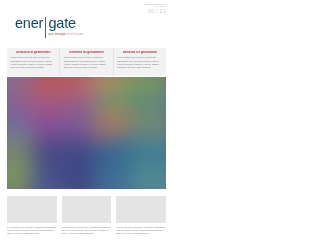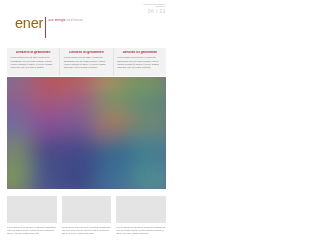--- a/index.html
+++ b/index.html
@@ -52,21 +52,21 @@
 
   .logo {
     position: absolute;
     left: 15px; top: 16px;
     display: flex;
     align-items: flex-start;
   }
   .logo-ener, .logo-gate {
     font-size: 14.5px;
     font-weight: 400;
-    color: #a16207;
+    color: #0c4a6e;
     letter-spacing: -0.2px;
     line-height: 1;
   }
   .logo-bar {
     width: 0.9px;
     height: 21px;
     background: #b03a4a;
     margin: 0 2.2px;
     margin-top: 0.5px;
   }
@@ -159,20 +159,21 @@
     <div class="issue-block">
       <div class="issue-kicker">energate messenger+</div>
       <div class="issue-sub">gas aktuell</div>
       <div class="issue-number">06 / 21</div>
     </div>
 
     <div class="logo">
       <span class="logo-ener">ener</span>
       <span class="logo-bar"></span>
       <span class="logo-right">
+        <span class="logo-gate">gate</span>
         <span class="logo-tagline">
           <span>aus energie</span><span class="tl-dim"> wird wissen</span>
         </span>
       </span>
     </div>
   </div>
 
   <div class="teaser-band">
 
     <div class="teaser-col">

